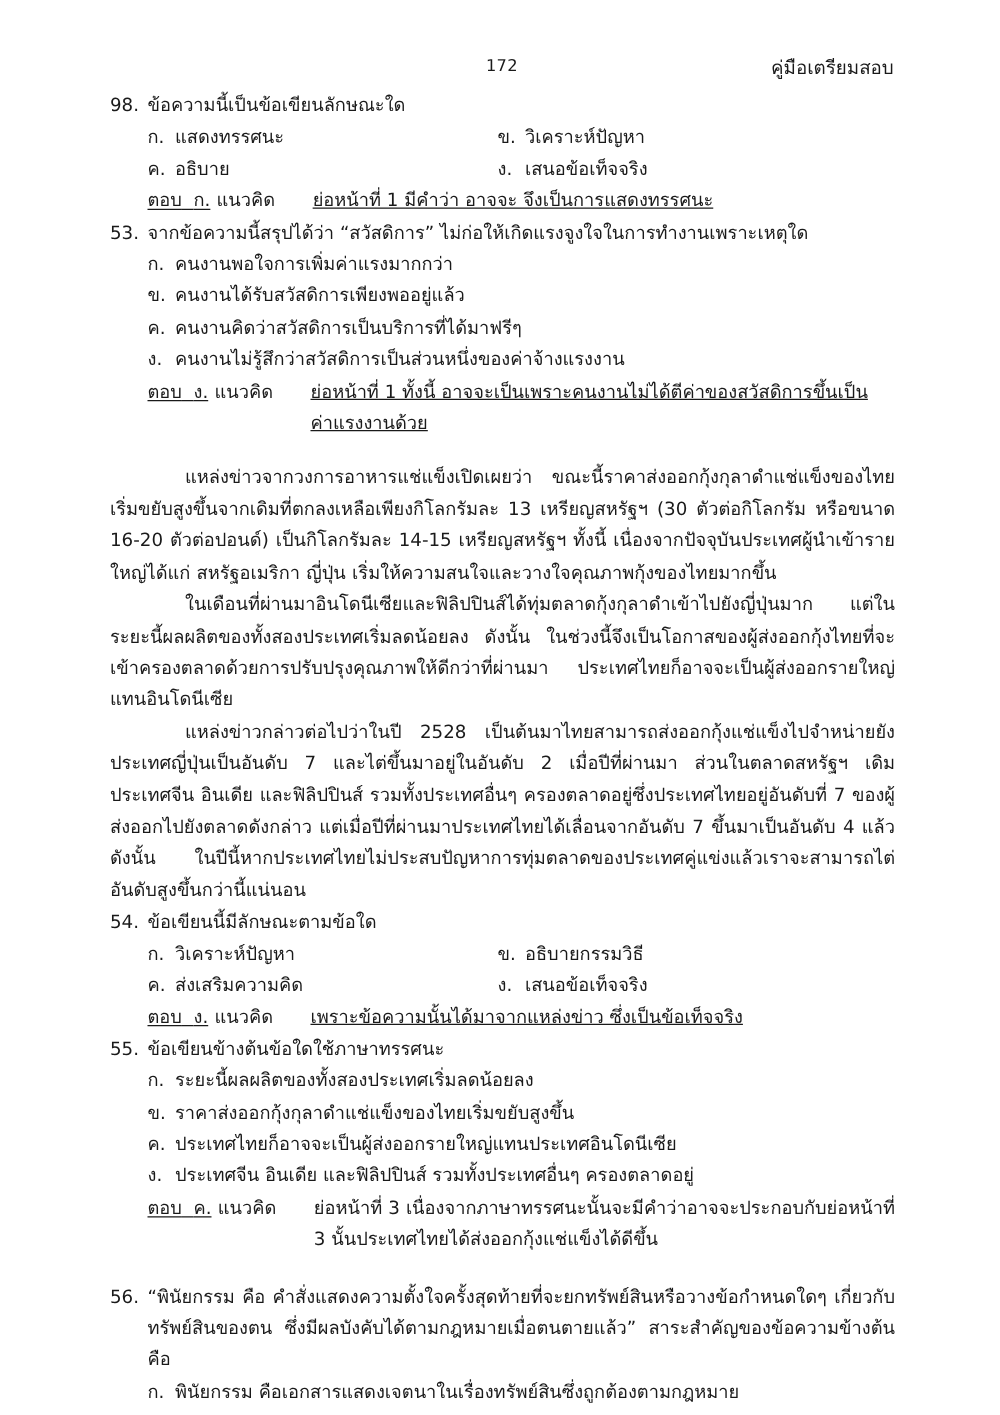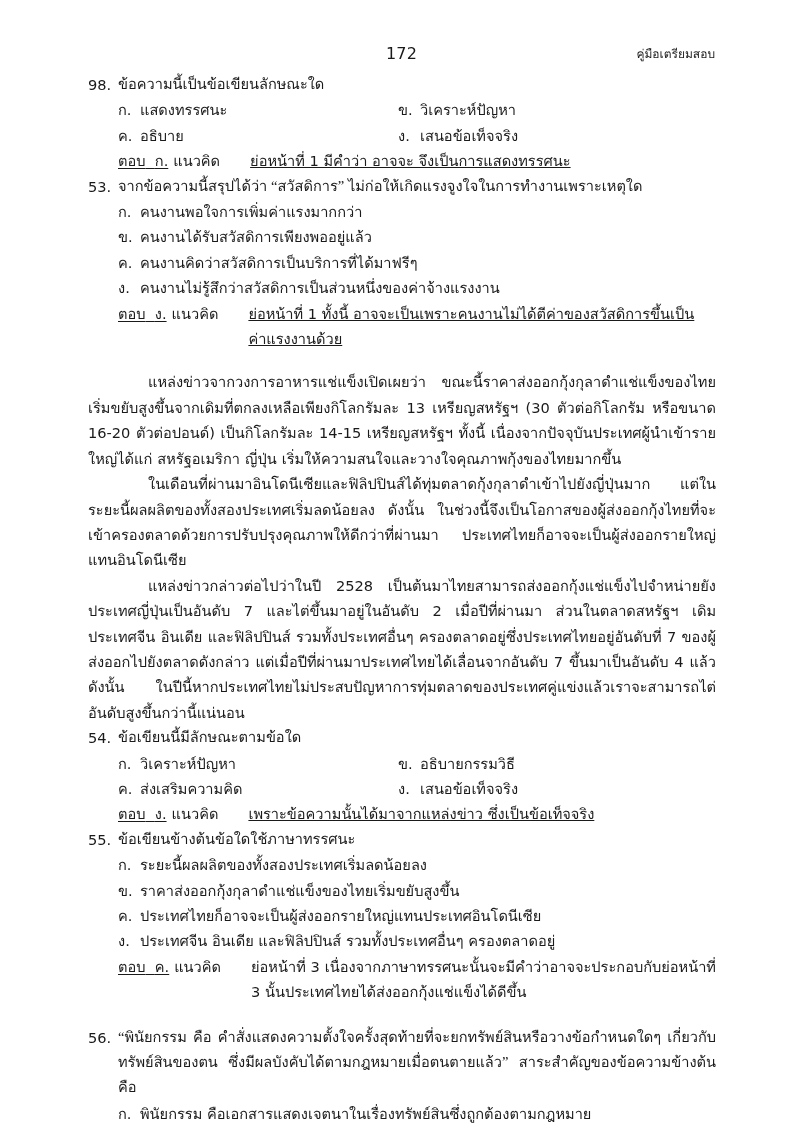--- a/index.html
+++ b/index.html
@@ -28,29 +28,29 @@
     top: 44px;
     left: 88px;
     right: 85px;
     height: 22px;
   }
   .folio {
     position: absolute;
     left: 0;
     right: 0;
     text-align: center;
-    font-size: 16px;
+    font-size: 13px;
     line-height: 20px;
     letter-spacing: 0.2px;
   }
   .head-right {
     position: absolute;
     right: 0;
     top: 0;
-    font-size: 12px;
+    font-size: 15px;
     line-height: 20px;
   }
 
   
   .content {
     position: absolute;
     top: 72px;
     left: 88px;
     width: 628px;
   }
@@ -69,21 +69,20 @@
   }
   .q-num {
     flex: 0 0 auto;
     width: 30px;
     text-align: left;
     white-space: nowrap;
   }
   .q-text {
     flex: 1 1 auto;
     text-align: left;
-    font-family: Liberation Serif, serif;
   }
   .q-text.justified {
     text-align: justify;
     text-justify: inter-word;
   }
 
   
   .choice {
     display: flex;
     align-items: flex-start;

